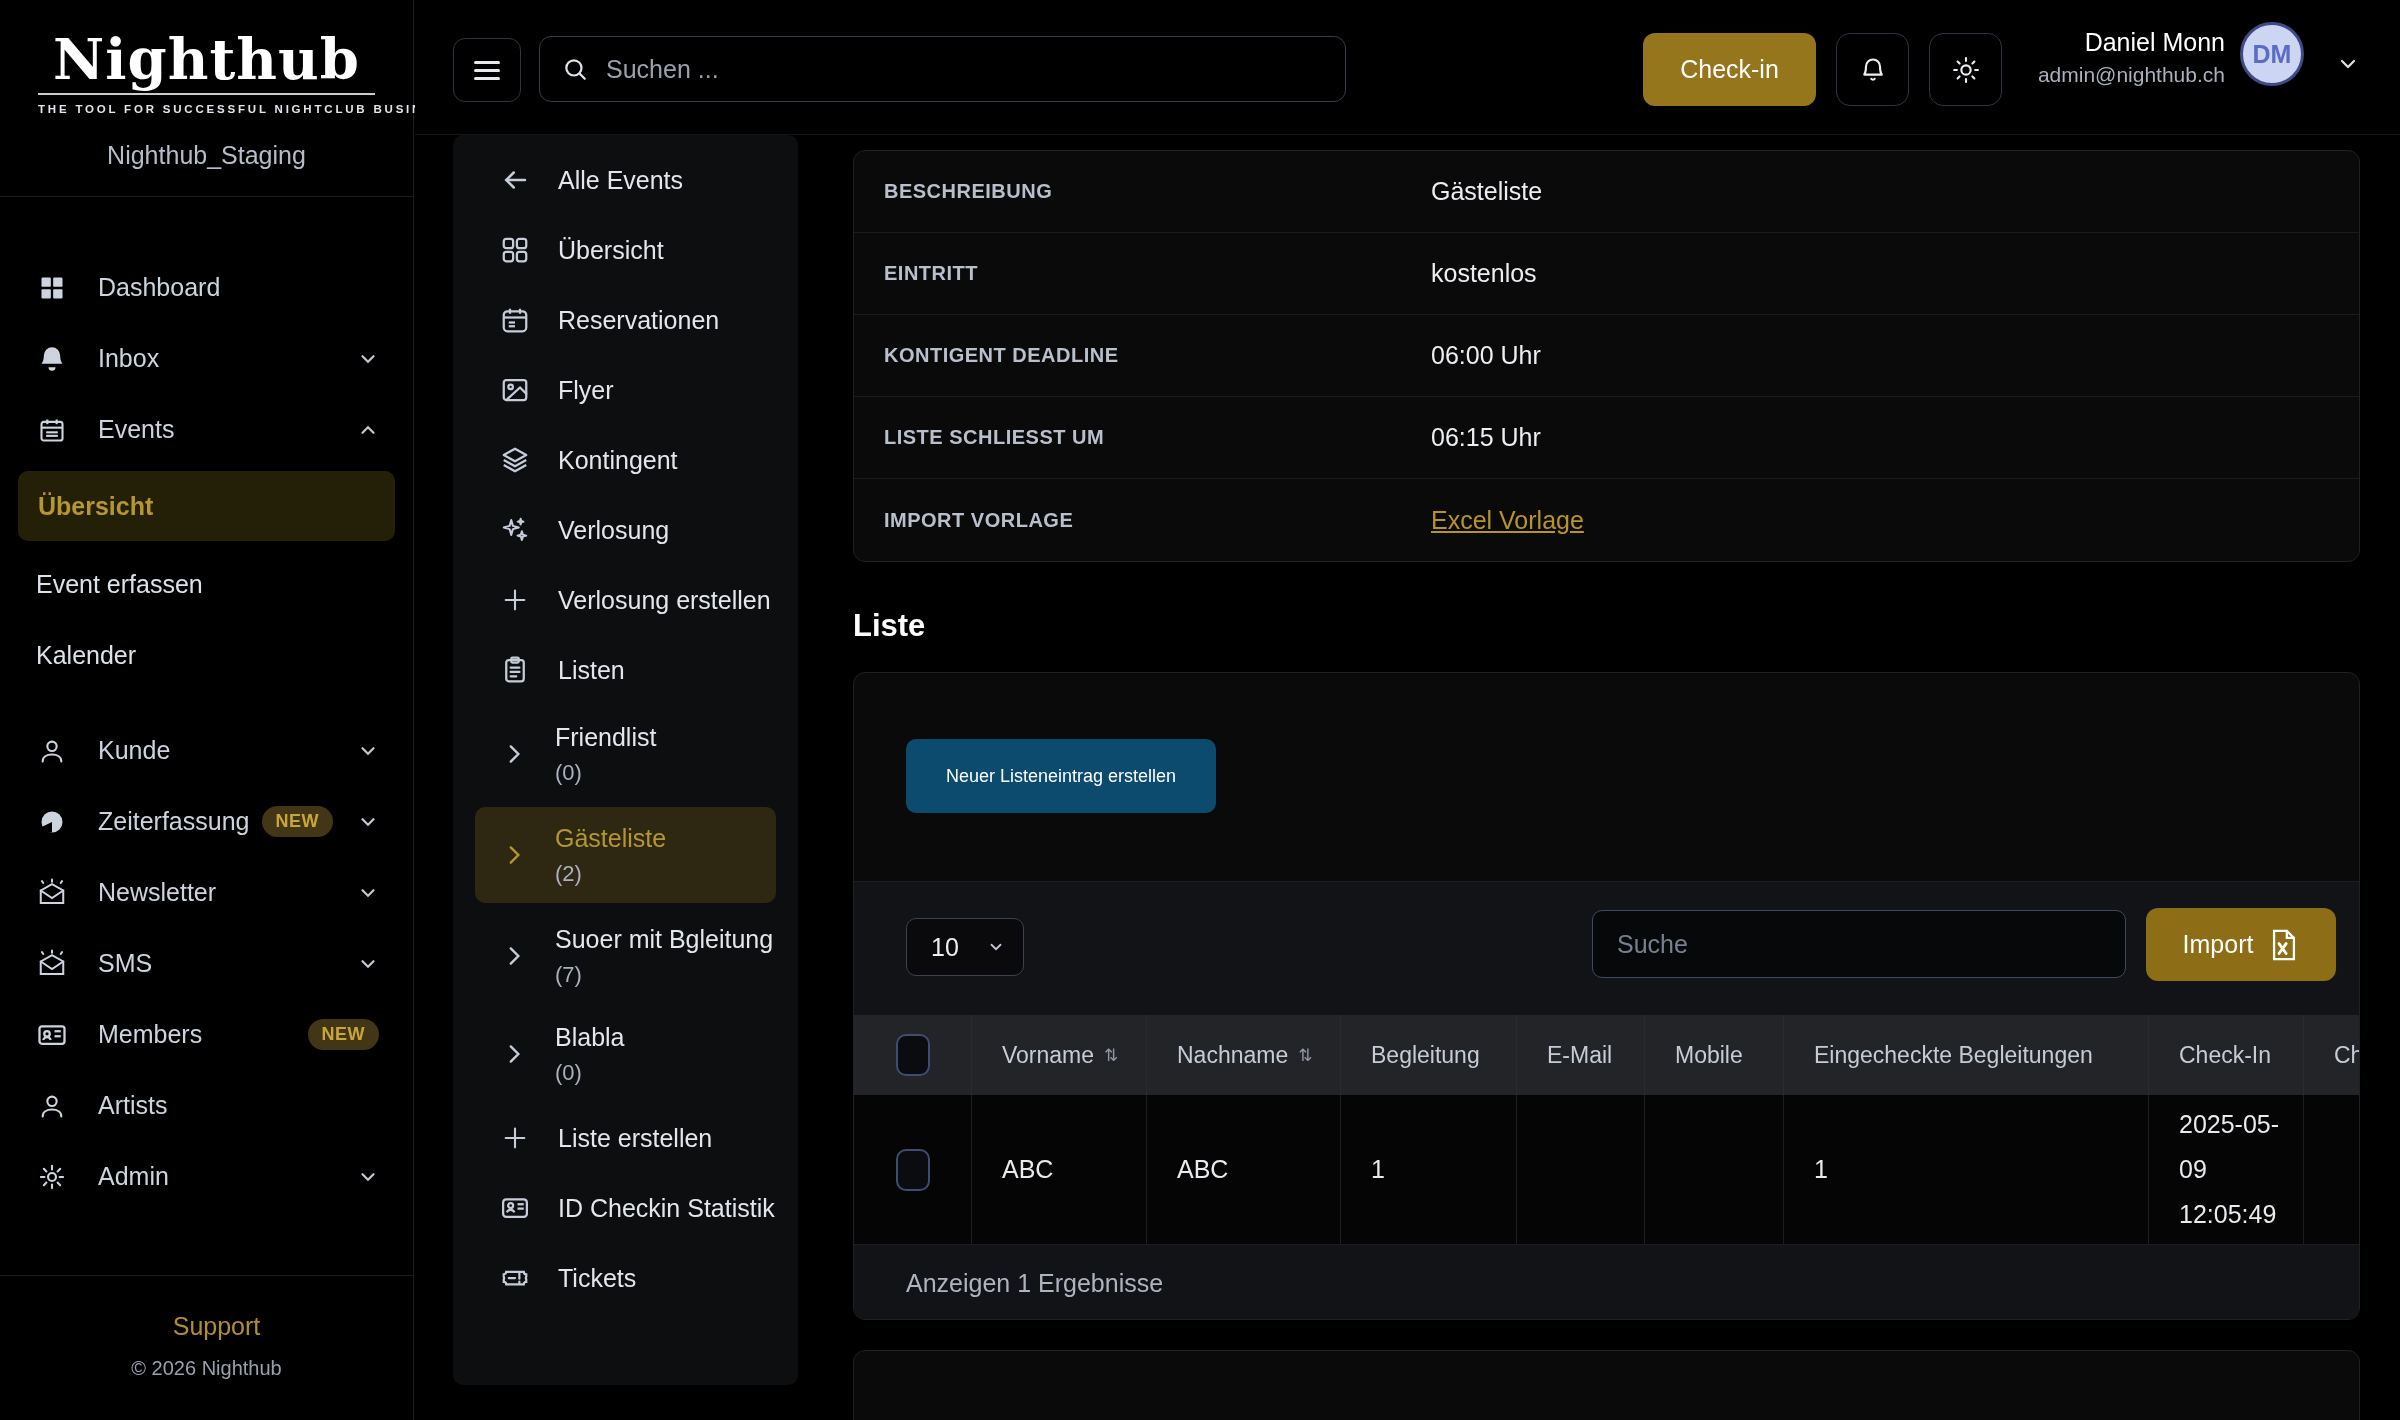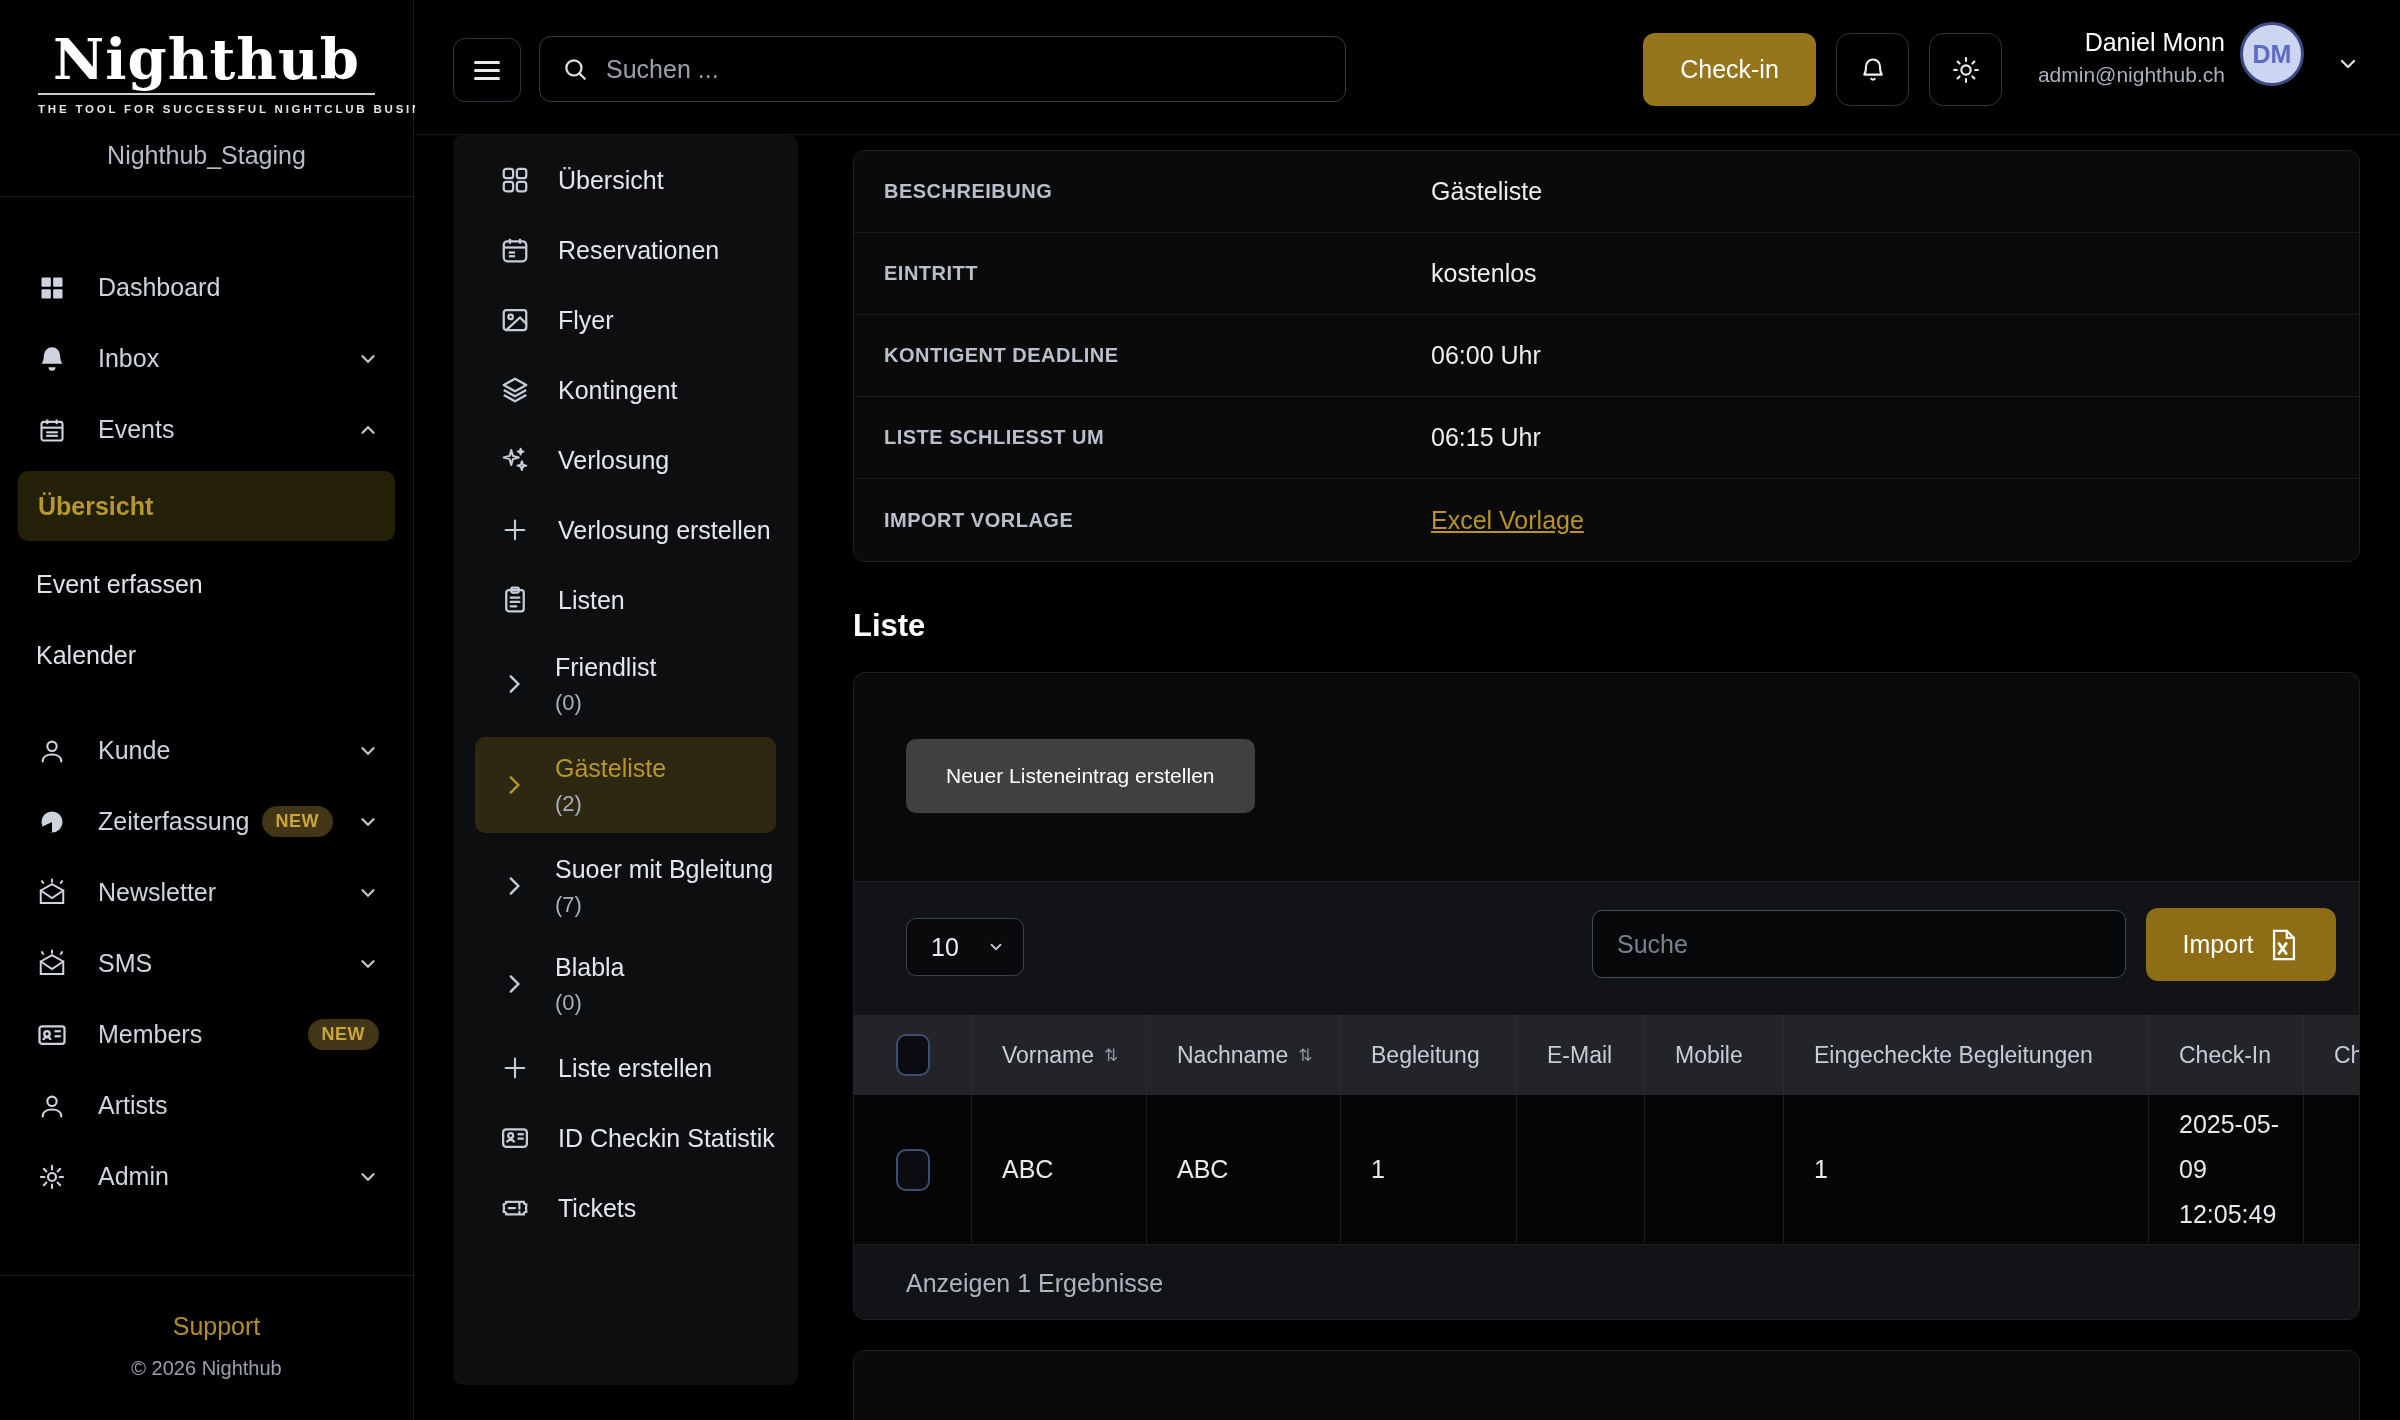--- a/index.html
+++ b/index.html
@@ -63,21 +63,21 @@
   .d-row { display:flex; align-items:center; height:82px; border-bottom:1px solid #1b1c1f; }
   .d-row:last-child { border-bottom:none; }
   .d-label { width:577px; padding-left:30px; color:#b9c0cc; font-size:20px; font-weight:600; letter-spacing:.5px; }
   .d-value { color:#eceef2; font-size:25px; }
   .d-link { color:#b89426; text-decoration:underline; cursor:pointer; }
 
   .liste-heading { position:absolute; left:853px; top:608px; color:#fff; font-size:31px; font-weight:700; }
 
   .list-card { position:absolute; left:853px; top:672px; width:1507px; height:648px; background:#0a0a0b; border:1px solid #202124; border-radius:12px; overflow:hidden; }
   .lc-top { height:209px; border-bottom:1px solid #1d1e22; position:relative; }
-  .btn-create { position:absolute; left:52px; top:66px; height:74px; padding:0 40px; background:#404040; color:#fff; font-size:21px; border:none; border-radius:10px; cursor:pointer; font-family:"Liberation Sans", sans-serif; }
+  .btn-create { position:absolute; left:52px; top:66px; height:74px; padding:0 40px; background:#0c4a6e; color:#fff; font-size:18px; border:none; border-radius:10px; cursor:pointer; font-family:"Liberation Sans", sans-serif; }
   .lc-controls { height:133px; background:#121316; position:relative; }
   .pagesize { position:absolute; left:52px; top:36px; width:118px; height:58px; border:1px solid #3a4150; border-radius:10px; background:#0a0a0c; color:#eceef2; font-size:25px; display:flex; align-items:center; justify-content:space-between; padding:0 18px 0 24px; cursor:pointer; }
   .pagesize .chev { color:#c2c8d2; }
   .search2 { position:absolute; left:738px; top:28px; width:534px; height:68px; border:1px solid #3f4a61; border-radius:10px; background:#07080a; display:flex; padding:0 24px; }
   .search2 input { flex:1; background:transparent; border:none; outline:none; color:#e8eaee; font-size:25px; font-family:"Liberation Sans", sans-serif; }
   .search2 input::placeholder { color:#78808f; }
   .btn-import { position:absolute; left:1292px; top:26px; width:190px; height:73px; background:#8d6e16; color:#fff; font-size:25px; border:none; border-radius:12px; cursor:pointer; display:flex; align-items:center; justify-content:center; gap:16px; font-family:"Liberation Sans", sans-serif; }
 
   .tbl { width:1605px; }
   .tr { display:flex; }
@@ -323,20 +323,29 @@
     <div class="user-chev">
       <svg width="24" height="24" viewBox="0 0 24 24" fill="none" stroke="currentColor" stroke-width="2.2" stroke-linecap="round">
           <polyline points="6 9 12 15 18 9"></polyline>
         </svg>
     </div>
   </div>
 
   <div class="panel">
     <div class="p-item">
       <span class="ic">
+        <svg width="30" height="30" viewBox="0 0 24 24" fill="none" stroke="currentColor" stroke-width="2" stroke-linecap="round">
+            <line x1="20" y1="12" x2="5" y2="12"></line>
+            <polyline points="11 6 5 12 11 18"></polyline>
+          </svg>
+      </span>
+      <span>Alle Events</span>
+    </div>
+    <div class="p-item">
+      <span class="ic">
         <svg width="30" height="30" viewBox="0 0 24 24" fill="none" stroke="currentColor" stroke-width="1.8">
             <rect x="3" y="3" width="7.5" height="7.5" rx="2"></rect>
             <rect x="13.5" y="3" width="7.5" height="7.5" rx="2"></rect>
             <rect x="3" y="13.5" width="7.5" height="7.5" rx="2"></rect>
             <rect x="13.5" y="13.5" width="7.5" height="7.5" rx="2"></rect>
           </svg>
       </span>
       <span>Übersicht</span>
     </div>
     <div class="p-item">

